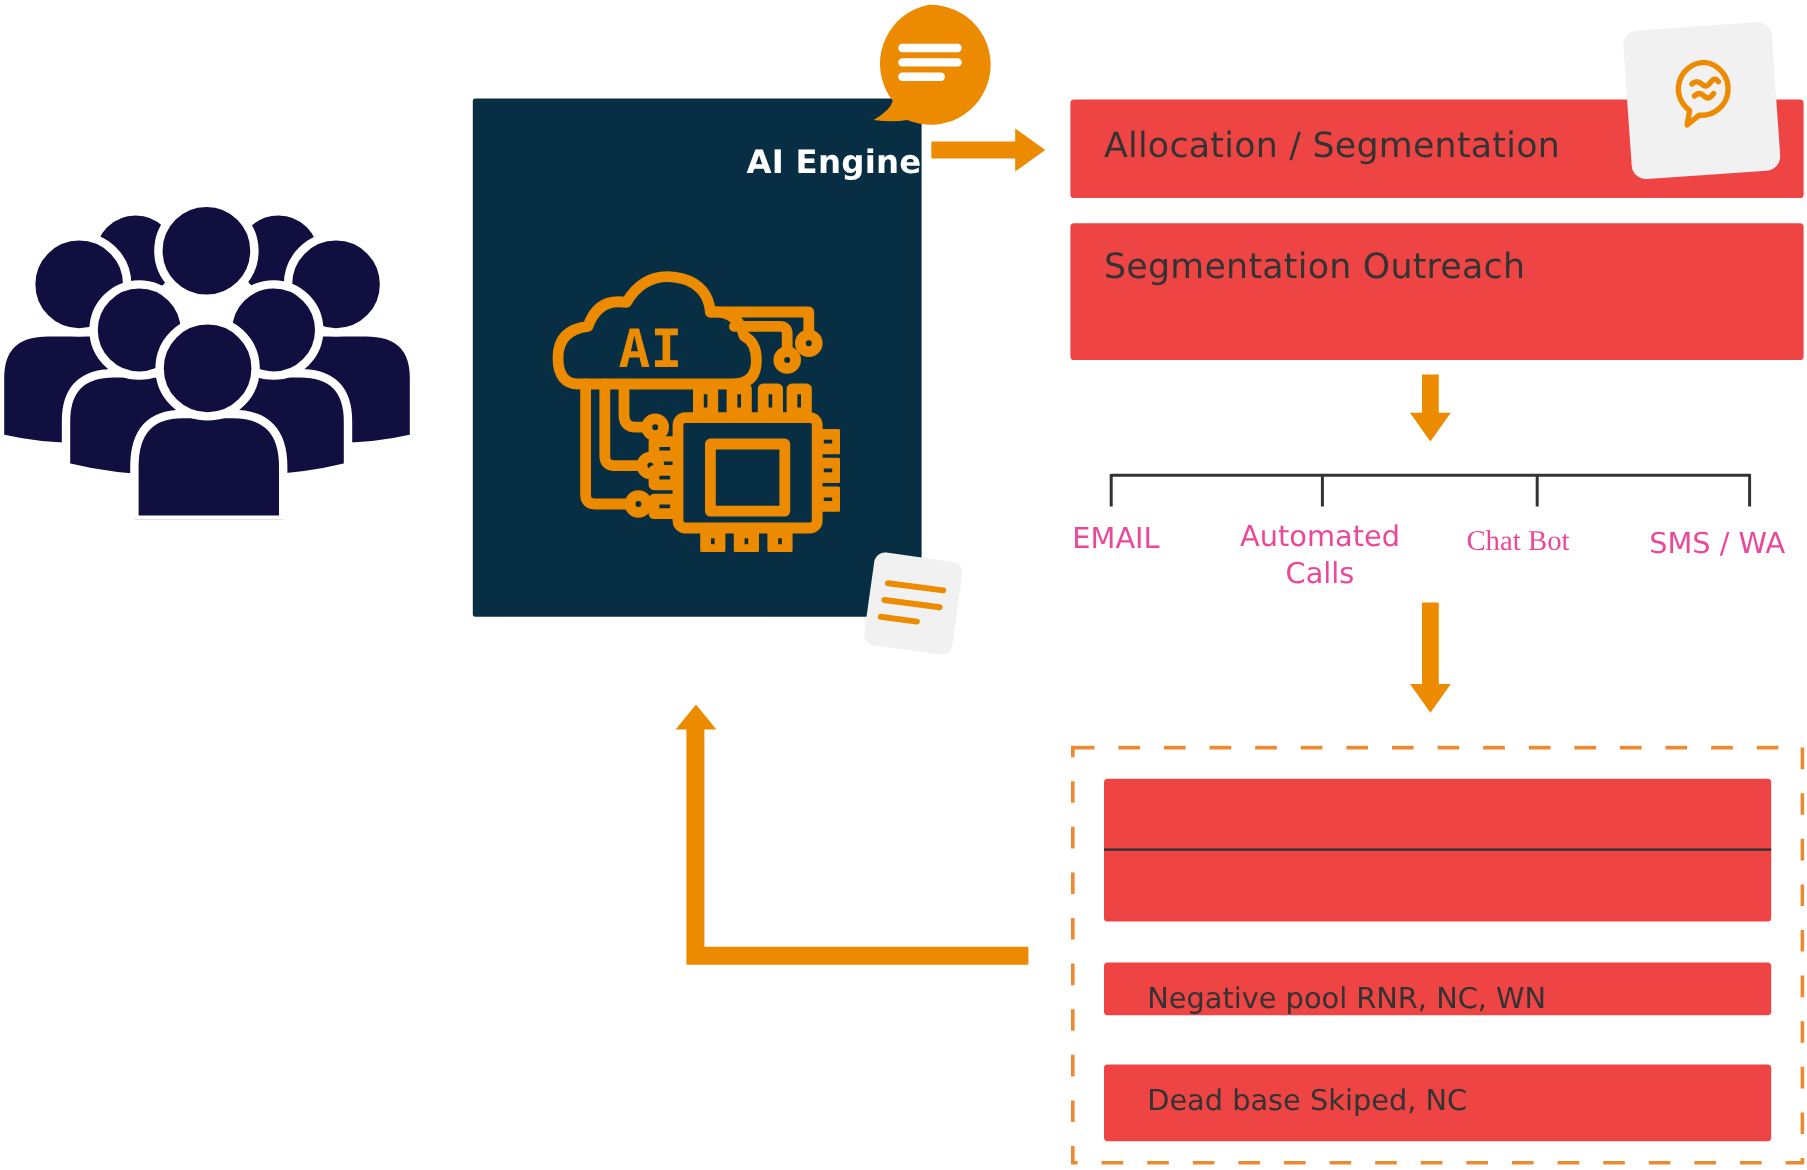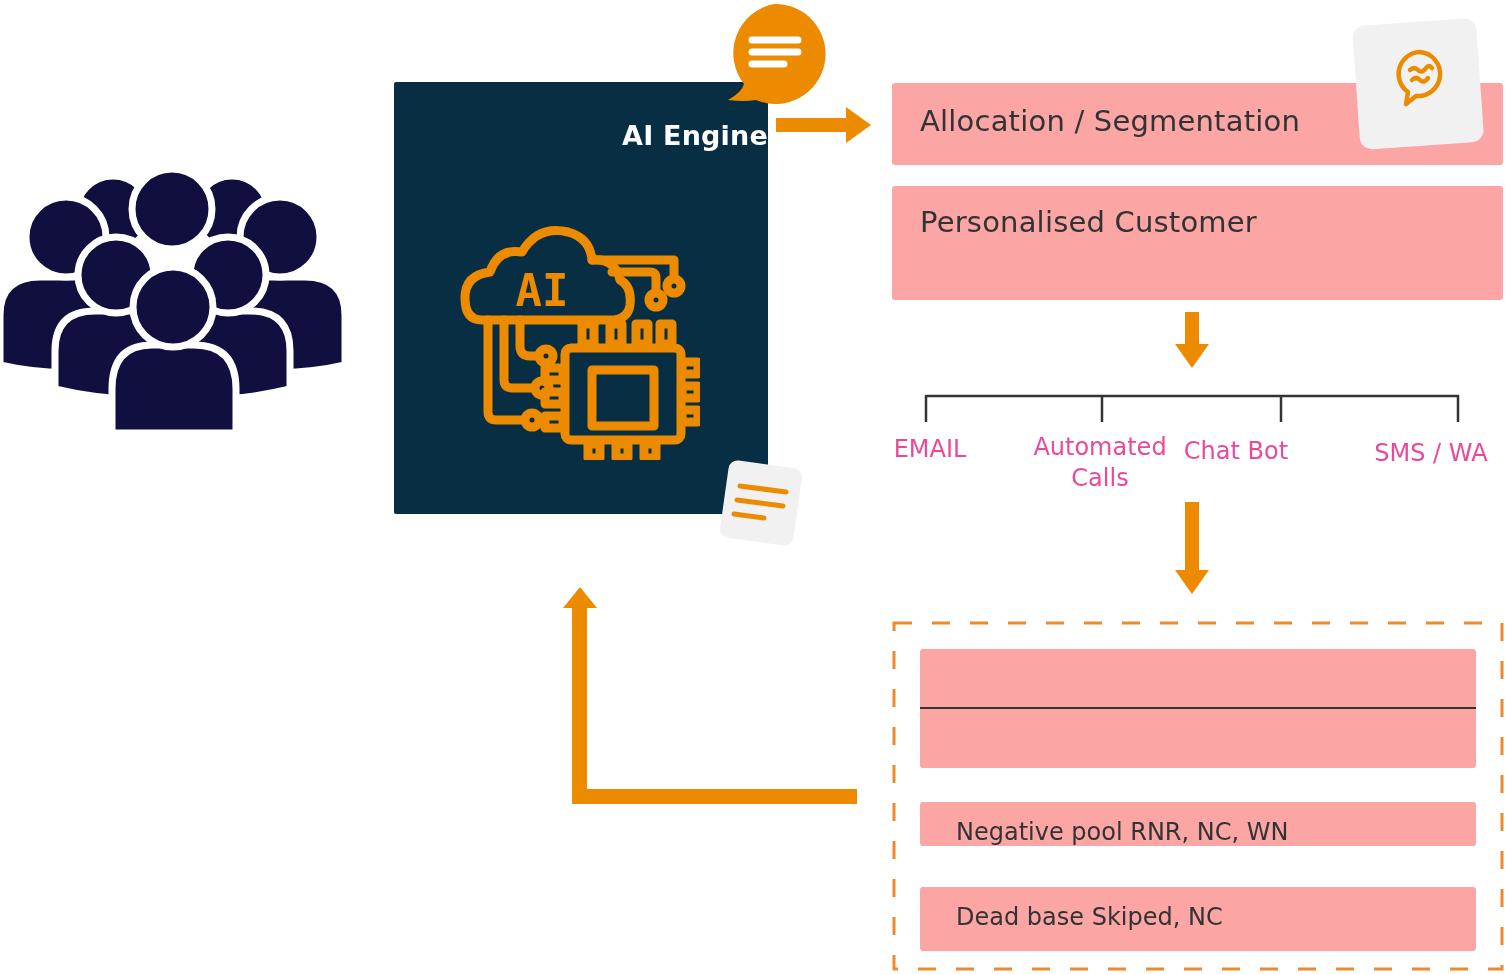--- a/index.html
+++ b/index.html
@@ -19,38 +19,38 @@
   
   #chat-bubble { left:722px; top:2px; width:104px; height:104px; }
 
   
   #note-card { left:716px; top:456px; width:90px; height:94px; }
 
   
   #arrow-right { left:776px; top:105px; width:96px; height:40px; }
 
   
-  .obox { position:absolute; background:#fca5a5; border-radius:3px; color:#333333; }
+  .obox { position:absolute; background:#ef4444; border-radius:3px; color:#333333; }
   #box-alloc { left:892px; top:83px; width:611px; height:82px; }
   #box-alloc span { position:absolute; left:28px; top:21px; font-size:29px; letter-spacing:0.2px; }
   #box-outreach { left:892px; top:186px; width:611px; height:114px; }
   #box-outreach span { position:absolute; left:28px; top:17px; font-size:29px; line-height:38px; letter-spacing:0.2px; }
 
   
   #tilt-card { left:1346px; top:12px; width:140px; height:140px; }
 
   
   #arrow-down1 { left:1172px; top:310px; width:40px; height:62px; }
 
   
   #channel-tree { left:920px; top:392px; width:545px; height:32px; }
   .chan { position:absolute; font-size:24px; text-align:center; line-height:31px; color:#ec4899; }
   #chan-0 { left:878px; top:434px; width:104px; }
   #chan-1 { left:1014px; top:432px; width:172px; }
-  #chan-2 { left:1168px; top:436px; width:136px; }
+  #chan-2 { left:1197px; top:436px; width:136px;font-family:Liberation Serif, serif; }
   #chan-3 { left:1356px; top:438px; width:150px; }
 
   
   #arrow-down2 { left:1172px; top:500px; width:40px; height:96px; }
 
   
   #results-box { left:892px; top:621px; width:612px; height:350px; }
   #results-box svg { position:absolute; left:0; top:0; }
 
   #box-positive { left:920px; top:649px; width:556px; height:119px; }
@@ -156,21 +156,21 @@
   </g>
   <g fill="none" stroke="#ec8b00" stroke-width="4.5" stroke-linecap="round" stroke-linejoin="round">
     <path d="M74 40 A22 22 0 1 1 70 84 L60 92 L62 80 A22 22 0 0 1 74 40 Z"></path>
     <path d="M64 58 Q68 54 72 58 Q76 62 80 56 Q83 52 86 56"></path>
     <path d="M66 68 Q70 64 74 68 Q78 72 82 66"></path>
   </g>
 </svg>
 
 <div id="box-outreach" class="obox abs">
   <span>
-    <span style="position:static">Personalised Customer</span><br>
+    <span style="position:static">Segmentation Outreach</span><br>
   </span>
 </div>
 
 <svg id="arrow-down1" class="abs" viewBox="0 0 40 62">
   <polygon points="13,2 27,2 27,34 37,34 20,58 3,34 13,34" fill="#ec8b00"></polygon>
 </svg>
 
 <svg id="channel-tree" class="abs" viewBox="0 0 545 32">
   <g stroke="#333333" stroke-width="2.5" fill="none">
     <line x1="6" y1="4" x2="539" y2="4"></line>

